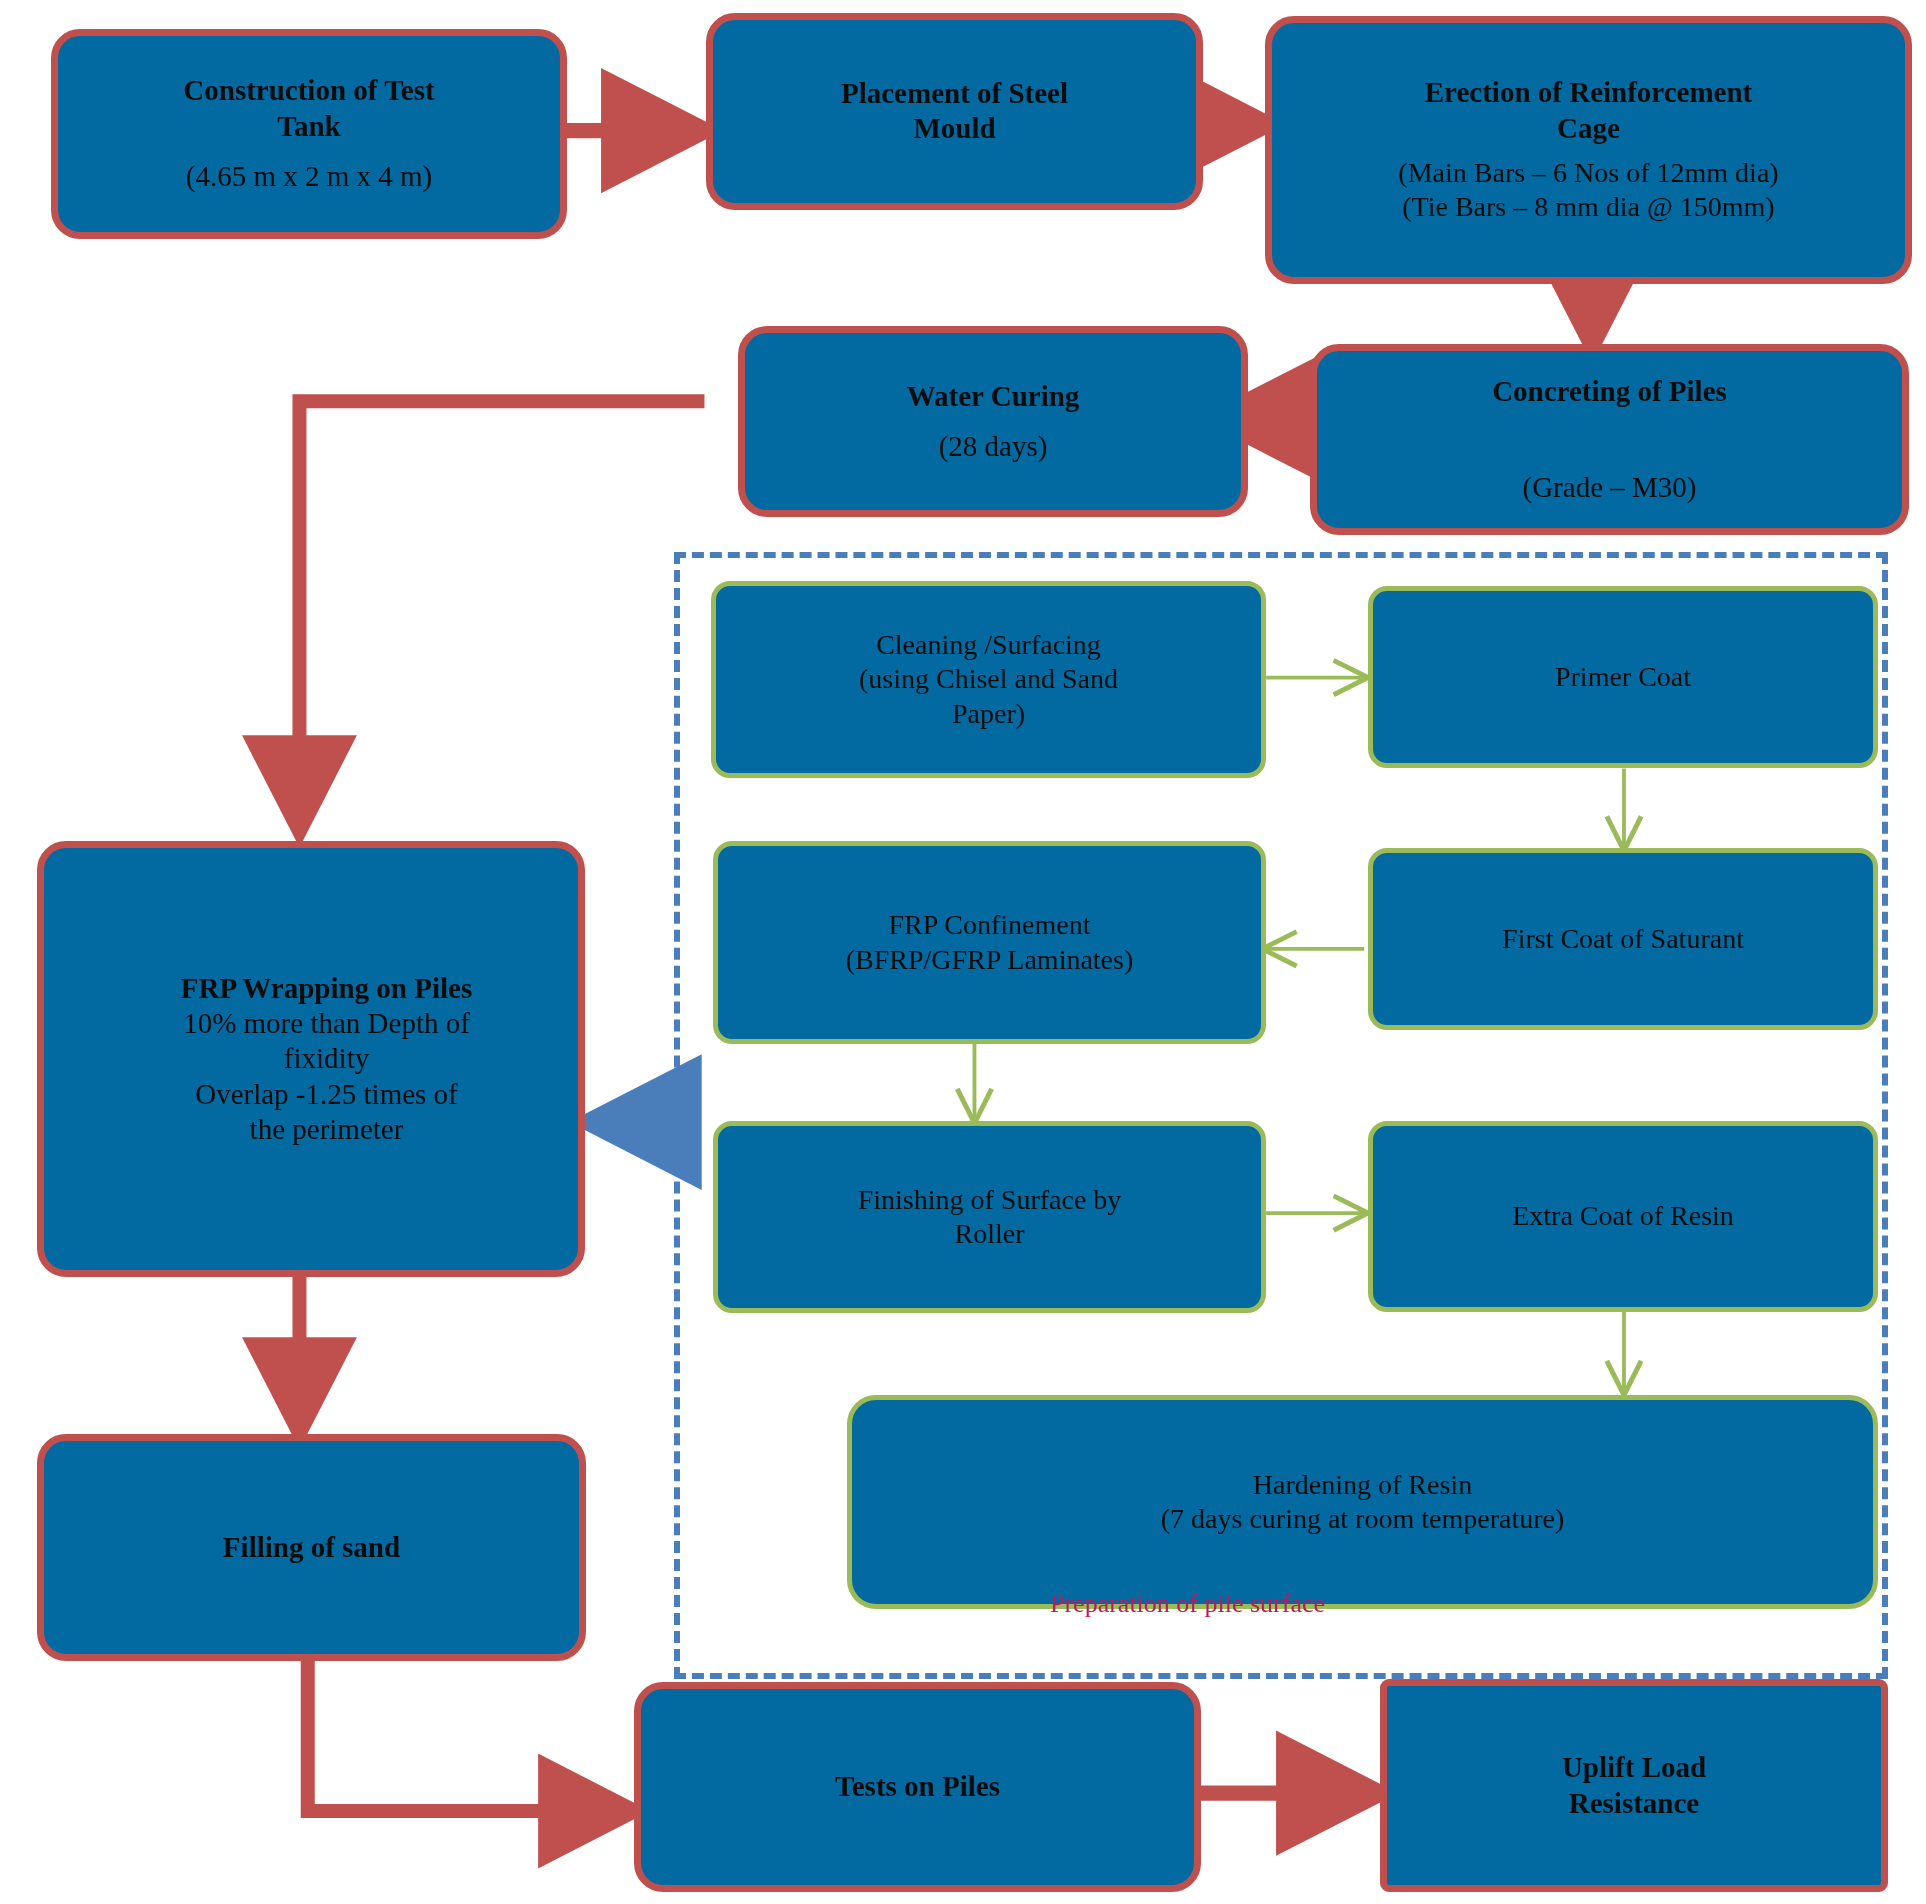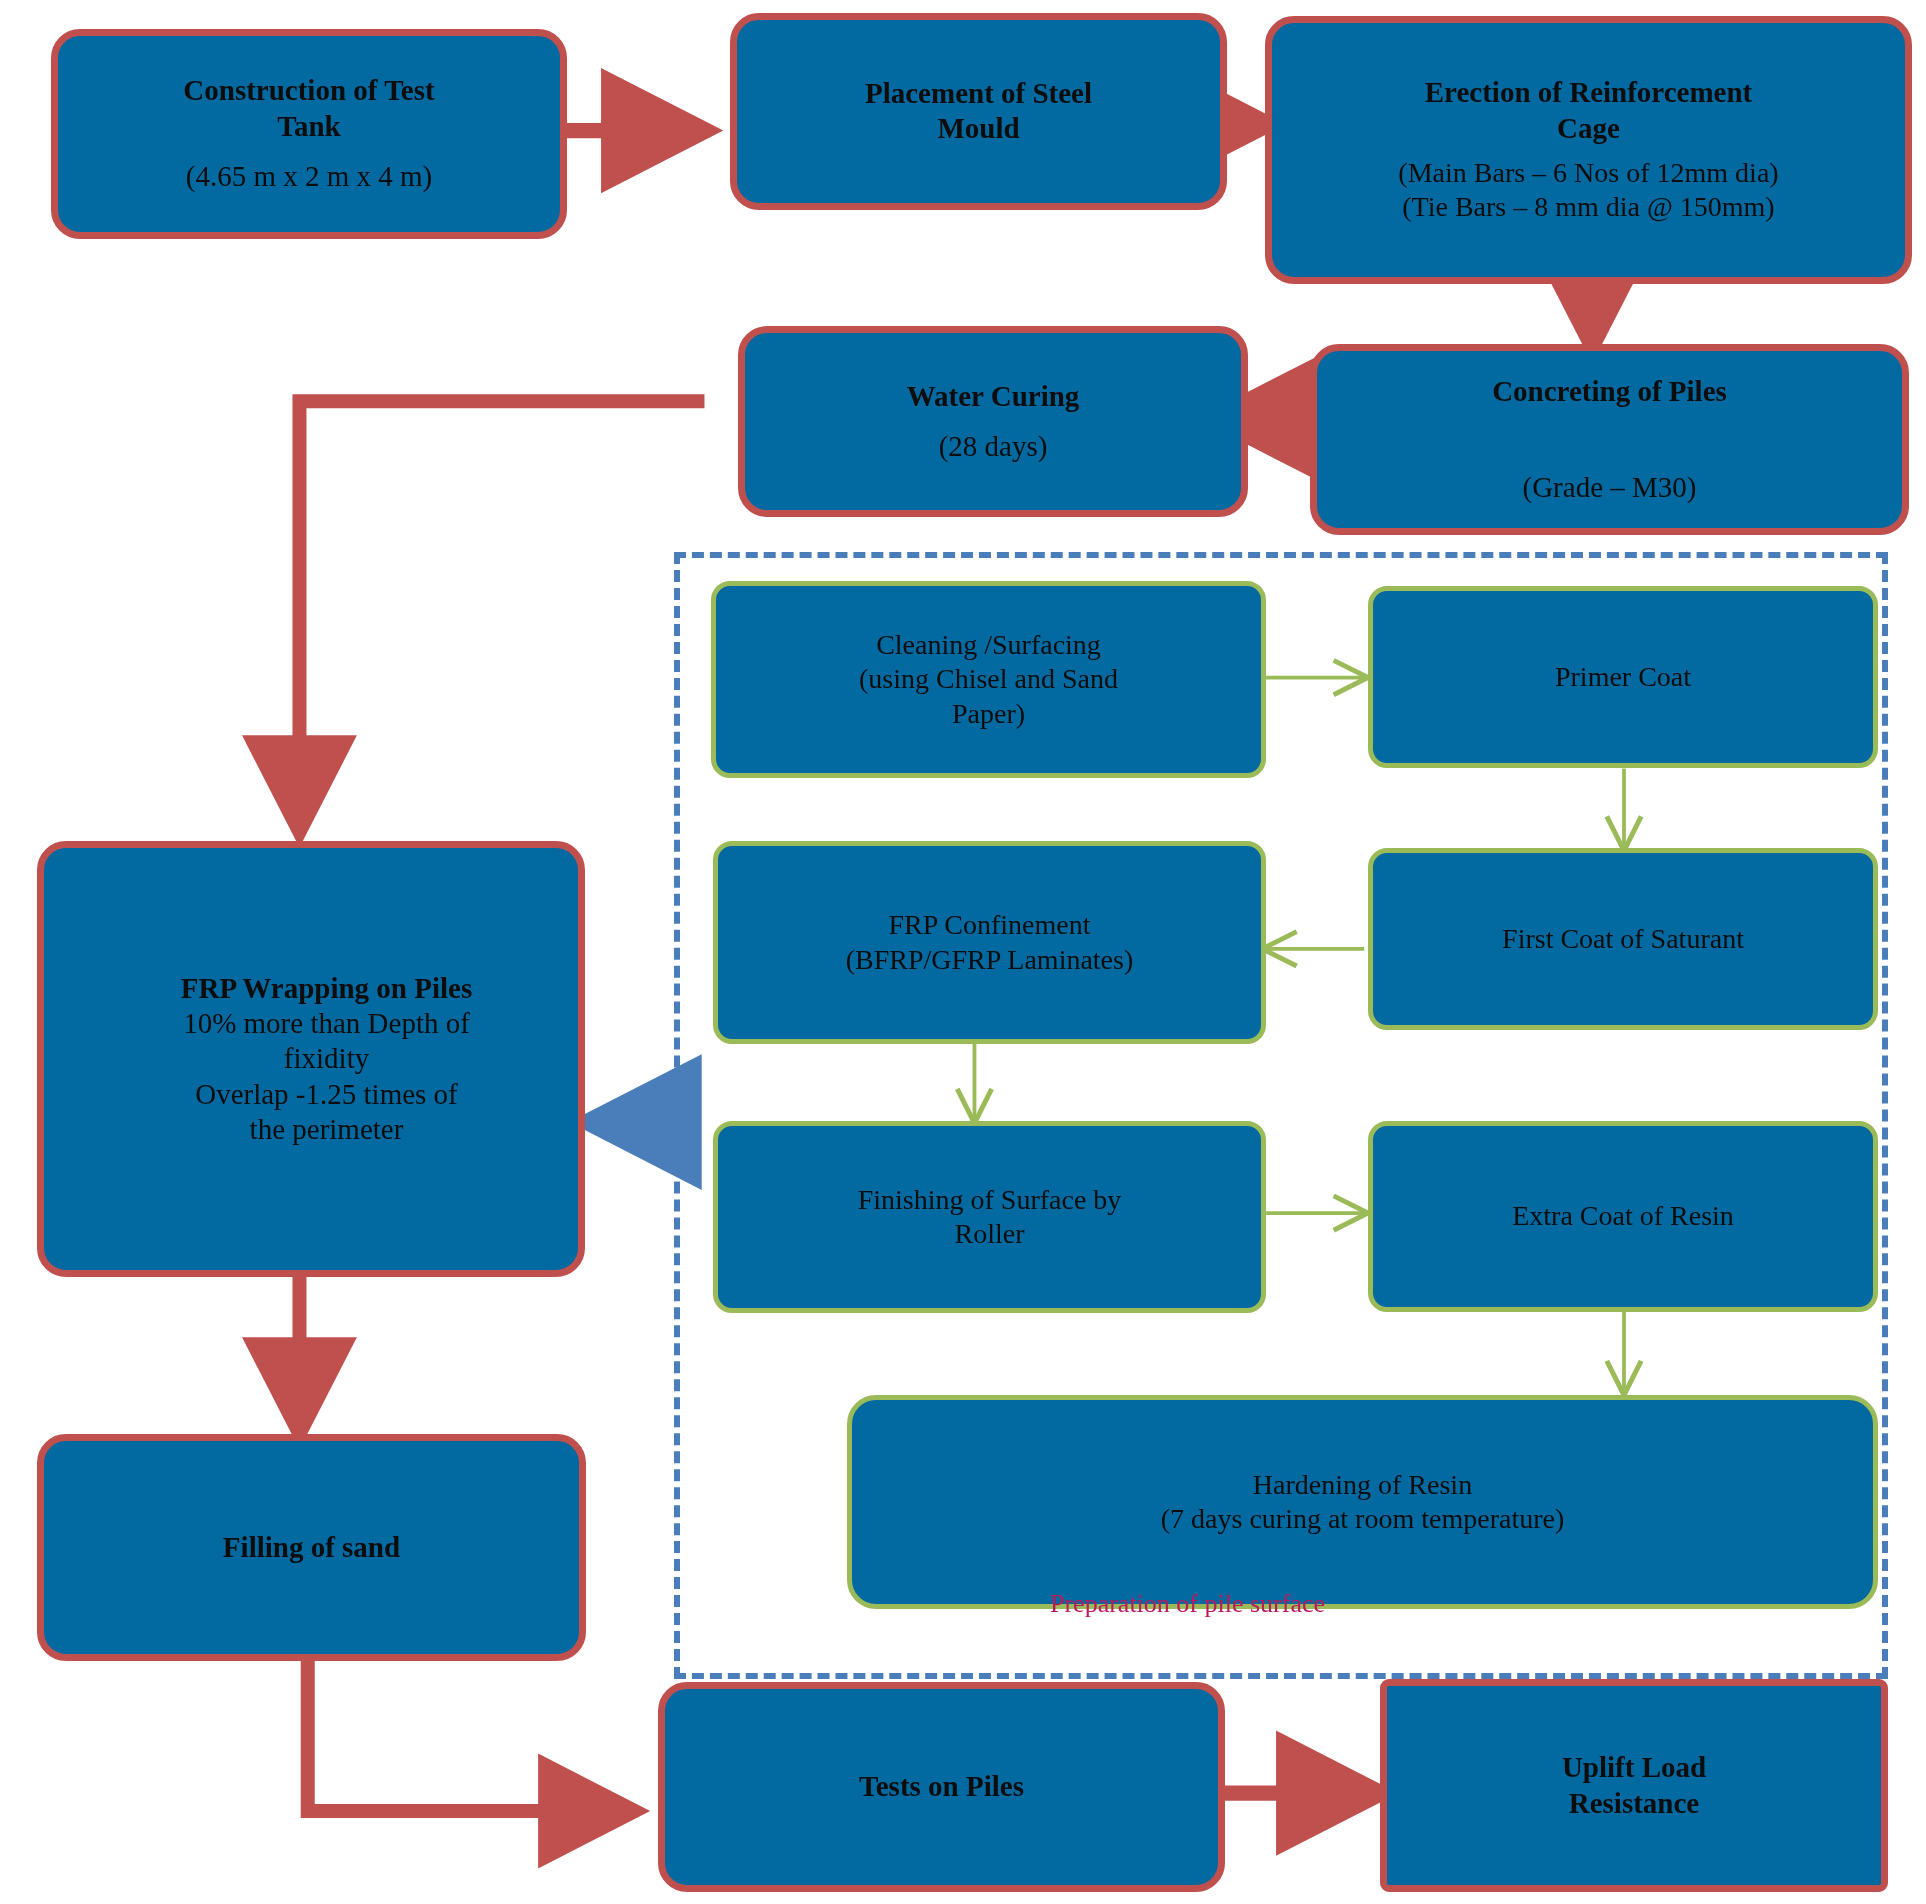--- a/index.html
+++ b/index.html
@@ -63,21 +63,21 @@
     <line x1="1988" y1="1905" x2="2142" y2="1905" stroke="#9BBB59" stroke-width="6" marker-end="url(#gh)"></line>
     <line x1="2550" y1="2060" x2="2550" y2="2185" stroke="#9BBB59" stroke-width="6" marker-end="url(#gh)"></line>
   </svg>
 
   <div class="node red" style="left:51px;top:29px;width:516px;height:210px;">
     <span class="ln b f46">Construction of Test</span>
     <span class="ln b f46">Tank</span>
     <span class="ln f46" style="margin-top:15.3px">(4.65 m x 2 m x 4 m)</span>
   </div>
 
-  <div class="node red" style="left:706px;top:12.7px;width:497px;height:197px;margin-left:24px;">
+  <div class="node red" style="left:706px;top:12.7px;width:497px;height:197px;">
     <span class="ln b f46">Placement of Steel</span>
     <span class="ln b f46">Mould</span>
   </div>
 
   <div class="node red" style="left:1265px;top:16px;width:647px;height:268px;">
     <span class="ln b f46">Erection of Reinforcement</span>
     <span class="ln b f46">Cage</span>
     <span class="ln f44" style="margin-top:10.2px">(Main Bars – 6 Nos of 12mm dia)</span>
     <span class="ln f44">(Tie Bars – 8 mm dia @ 150mm)</span>
   </div>
@@ -97,21 +97,21 @@
     <span class="ln f46">10% more than Depth of</span>
     <span class="ln f46">fixidity</span>
     <span class="ln f46">Overlap -1.25 times of</span>
     <span class="ln f46">the perimeter</span>
   </div>
 
   <div class="node red" style="left:37px;top:1434px;width:549px;height:227px;">
     <span class="ln b f46">Filling of sand</span>
   </div>
 
-  <div class="node red" style="left:634px;top:1682px;width:567px;height:210px;margin-left:24px;">
+  <div class="node red" style="left:634px;top:1682px;width:567px;height:210px;">
     <span class="ln b f46">Tests on Piles</span>
   </div>
 
   <div class="node red" style="left:1380px;top:1679px;width:508px;height:213px;border-radius:9px;">
     <span class="ln b f46">Uplift Load</span>
     <span class="ln b f46">Resistance</span>
   </div>
 
   <div class="node green" style="left:711px;top:581px;width:555px;height:197px;">
     <span class="ln f44">Cleaning /Surfacing</span>

